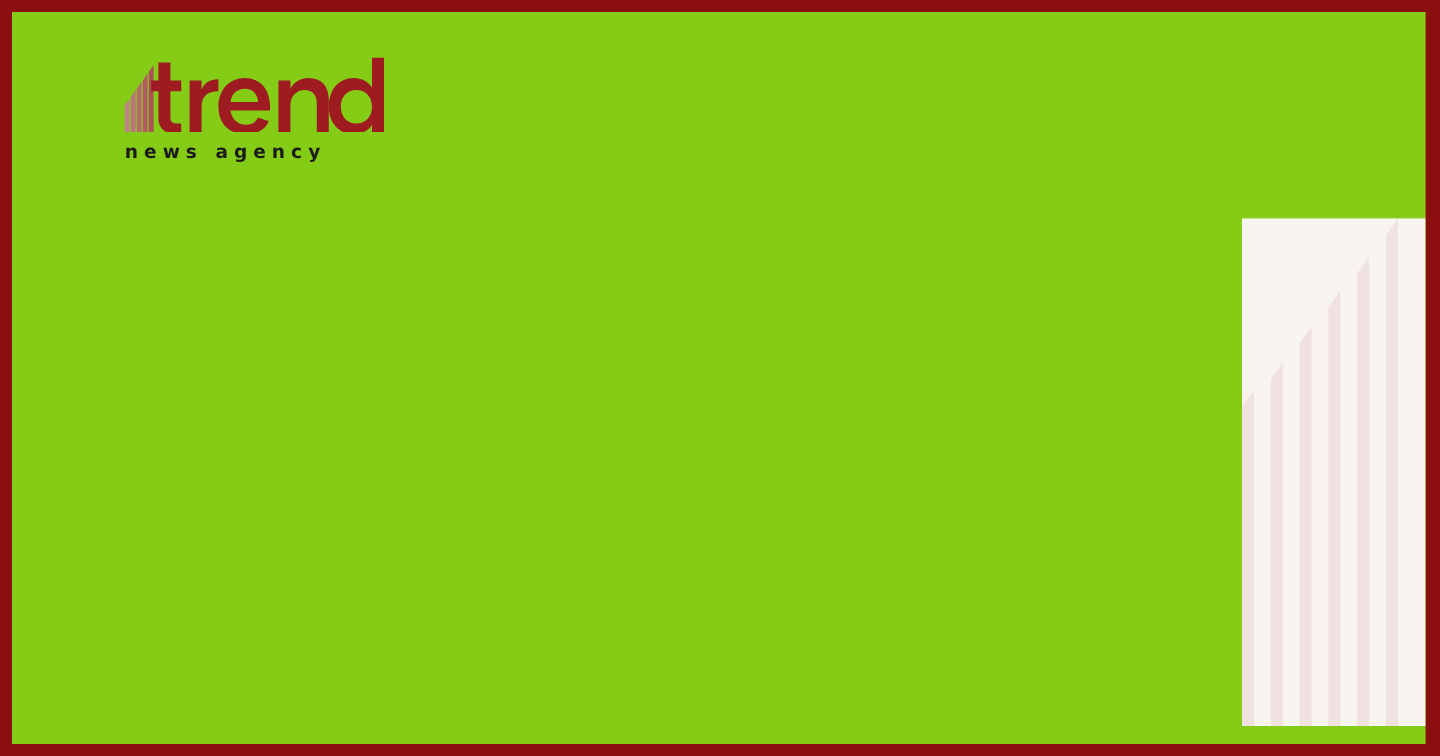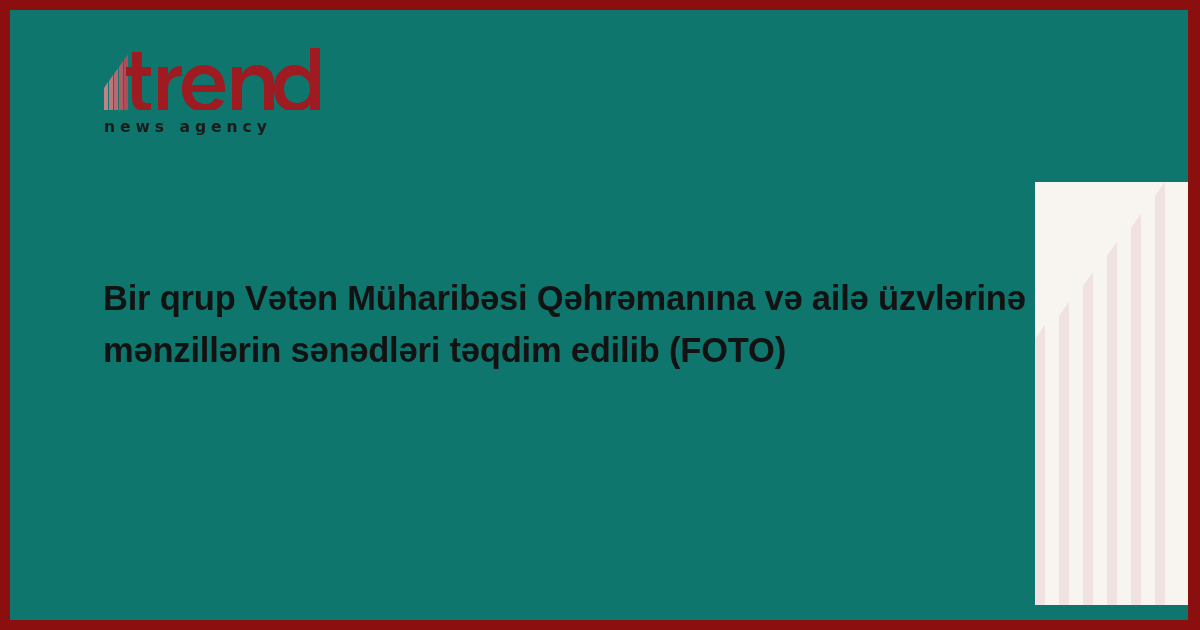--- a/index.html
+++ b/index.html
@@ -6,21 +6,21 @@
   html, body {
     width:1200px; height:630px;
     font-family:"Liberation Sans", sans-serif;
     background:#8c0f10;
     overflow:hidden;
   }
   .card{
     position:absolute;
     left:10px; top:10px;
     width:1178px; height:610px;
-    background:#0f766e;
+    background:#84cc16;
     overflow:hidden;
   }
 
   
   .logo{
     position:absolute;
     left:86px; top:38px;
     width:240px; height:92px;
   }
   .logo-mark{
@@ -97,24 +97,20 @@
         <path d="M136,19 h10 v7 c3,-6 9,-9 15,-9 c11,0 17,7 17,18 v28 h-10 V38 c0,-7 -4,-11 -10,-11 c-7,0 -12,5 -12,13 v23 h-10 z"></path>
 
         <path d="M214,0 h10 v63 h-10 v-7 c-3,5 -9,8 -15,8 c-13,0 -21,-10 -21,-23 c0,-14 8,-24 21,-24 c6,0 12,3 15,8 z
                  M201,27 c-8,0 -13,6 -13,14 c0,8 5,14 13,14 c8,0 13,-6 13,-14 c0,-8 -5,-14 -13,-14 z"></path>
       </g>
     </svg>
 
     <div class="logo-sub">news agency</div>
   </div>
 
-  <div class="headline">
-    <span>Bir qrup Vətən Müharibəsi Qəhrəmanına və ailə</span>
-    <span>üzvlərinə mənzillərin sənədləri təqdim edilib (FOTO)</span>
-  </div>
 
   <div class="deco">
     <div class="deco-bg"></div>
     <svg width="163" height="433" viewBox="0 0 163 433">
       <g fill="#f0e2e1">
         <polygon points="10,433 10,167 20,153 20,433"></polygon>
         <polygon points="34,433 34,144 44,130 44,433"></polygon>
         <polygon points="58,433 58,114 68,100 68,433"></polygon>
         <polygon points="82,433 82,84 92,70 92,433"></polygon>
         <polygon points="106,433 106,56 116,42 116,433"></polygon>

